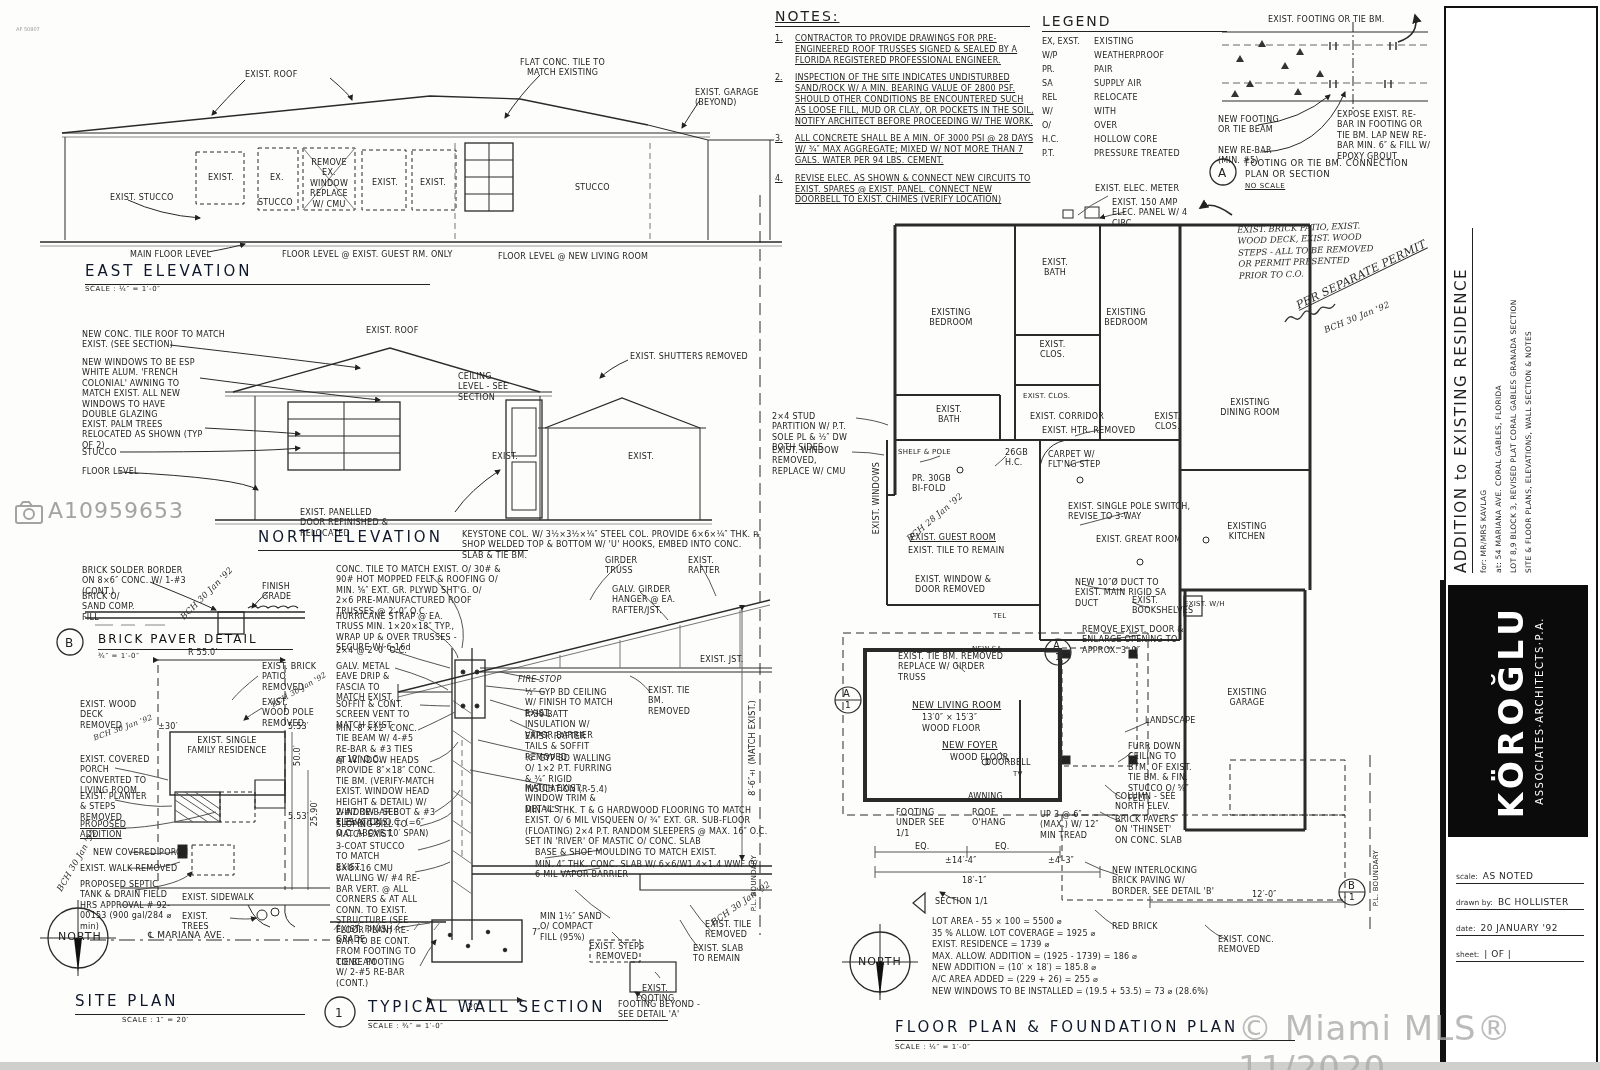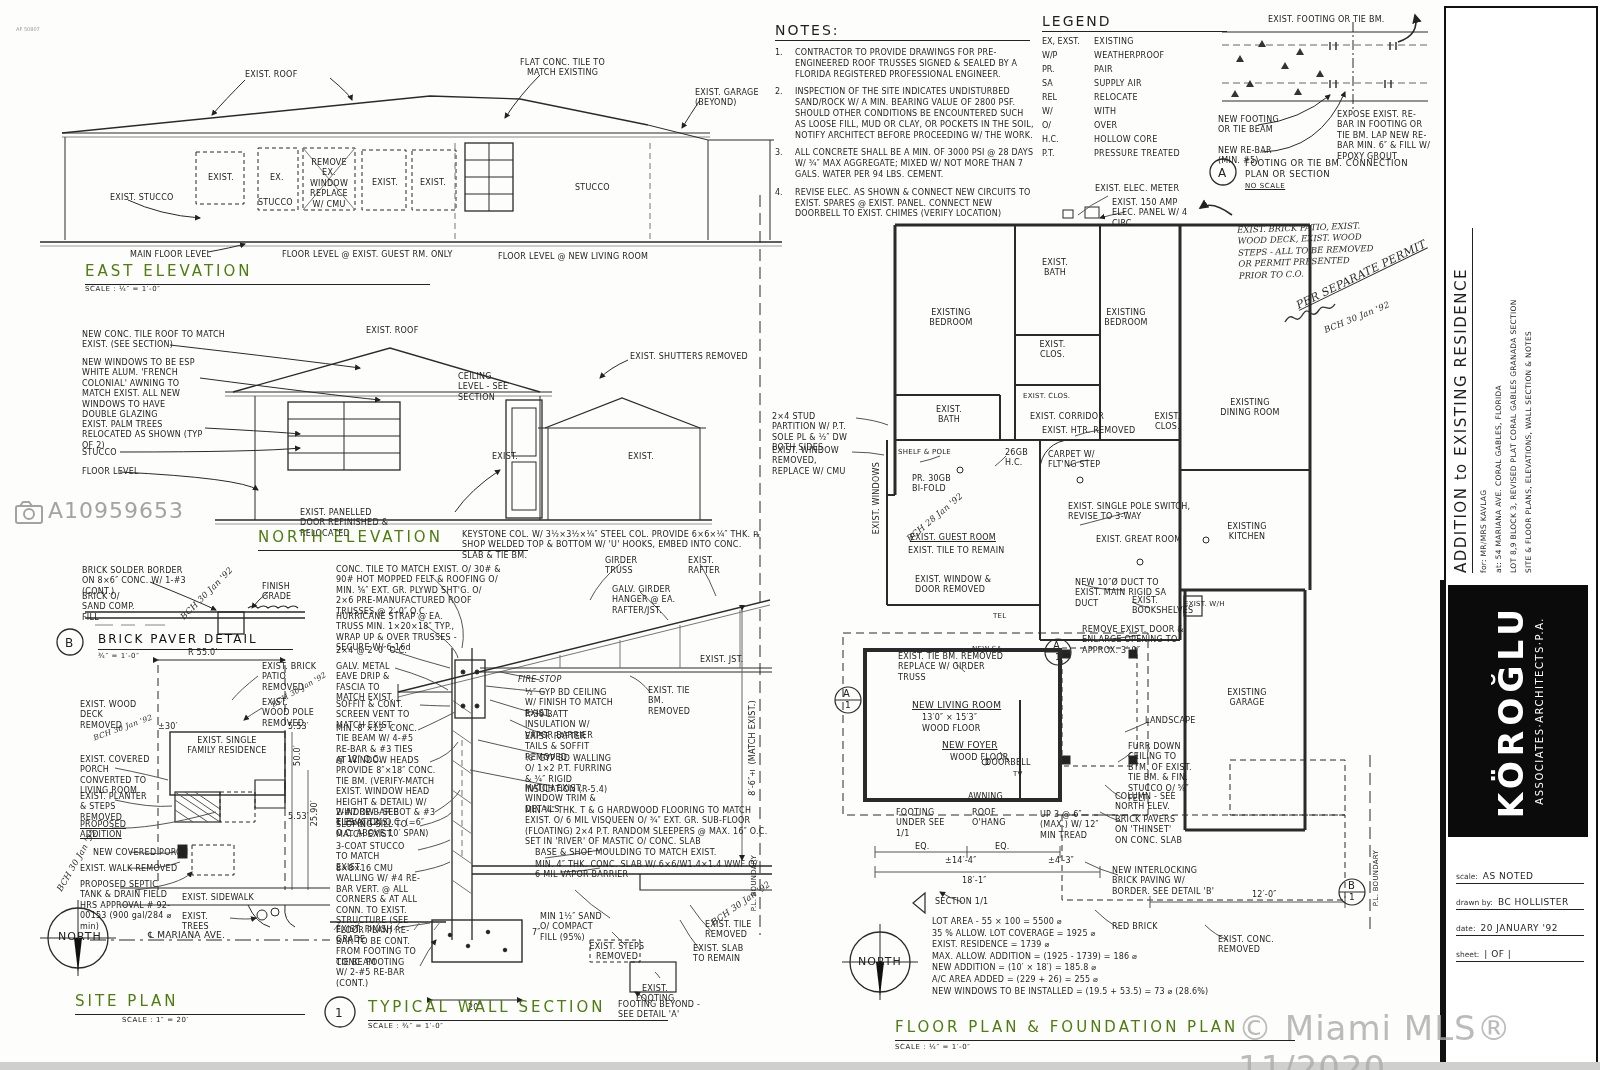--- a/index.html
+++ b/index.html
@@ -4,26 +4,26 @@
 <style>
   html,body{margin:0;padding:0;background:#e8e8e6;}
   #sheet{position:relative;width:1600px;height:1070px;background:#fdfdfb;overflow:hidden;
          font-family:"DejaVu Sans",sans-serif;color:#1f1f1f;}
   #linework{position:absolute;left:0;top:0;z-index:1;pointer-events:none;}
   .lb{position:absolute;z-index:2;font-size:8px;line-height:1.3;letter-spacing:.25px;color:#222;}
   .c{text-align:center;}
   .u{text-decoration:underline;}
   .sm{font-size:7px;}
   .hd{font-family:"DejaVu Serif",serif;font-style:italic;font-size:8.5px;color:#2b2b2b;}
-  .t1{font-size:15px;letter-spacing:3px;color:#4d7c0f;border-bottom:1.6px solid #222;padding-bottom:2px;}
+  .t1{font-size:15px;letter-spacing:3px;color:#0f172a;border-bottom:1.6px solid #222;padding-bottom:2px;}
   .t2{font-size:12px;letter-spacing:2px;color:#111;border-bottom:1.3px solid #222;padding-bottom:1px;}
   .sc{font-size:7px;letter-spacing:.6px;}
   .vb{writing-mode:vertical-rl;transform:rotate(180deg);}
   
-  #notes{position:absolute;left:775px;top:22px;width:260px;z-index:2;}
+  #notes{position:absolute;left:775px;top:8px;width:260px;z-index:2;text-decoration:underline;}
   #notes .nt{font-size:14px;letter-spacing:2px;border-bottom:1.5px solid #222;display:block;width:255px;padding-bottom:2px;}
   .note-row{display:flex;margin-top:7px;}
   .note-num{width:20px;flex:none;font-size:8px;}
   .note-txt{font-size:8px;line-height:1.35;letter-spacing:.2px;}
   #legend{position:absolute;left:1042px;top:13px;width:190px;z-index:2;}
   #legend .nt{font-size:14px;letter-spacing:2px;border-bottom:1.5px solid #222;display:block;width:185px;padding-bottom:2px;}
   .leg-row{display:flex;margin-top:5px;}
   .leg-abbr{width:52px;flex:none;font-size:8px;}
   .leg-mean{font-size:8px;letter-spacing:.3px;}
   

